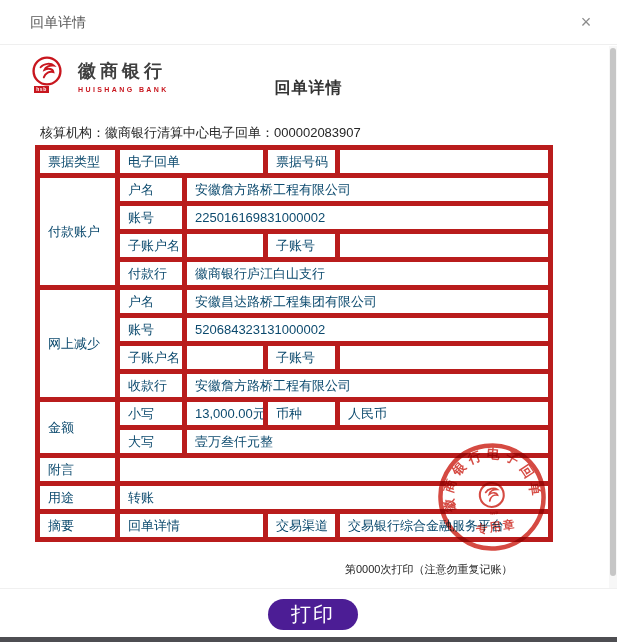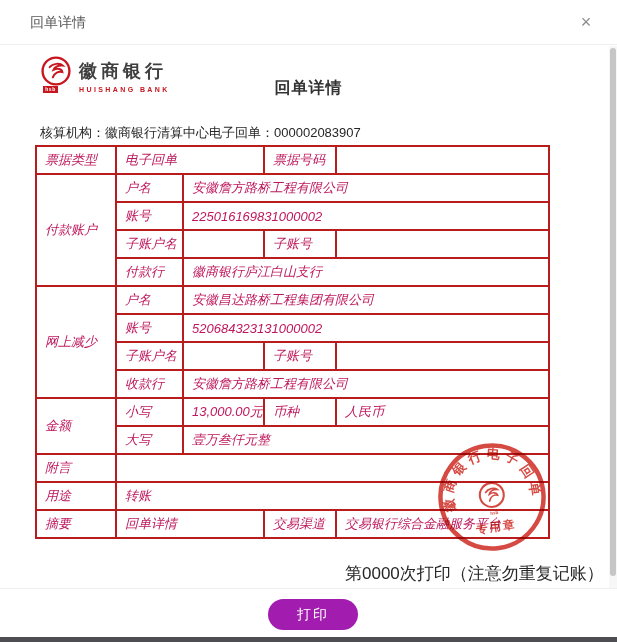--- a/index.html
+++ b/index.html
@@ -8,44 +8,44 @@
     width:617px; height:642px; position:relative; background:#fff;
     font-family:"Liberation Sans", sans-serif; overflow:hidden;
   }
   
   .dlg-header { position:absolute; top:0; left:0; width:617px; height:45px;
     border-bottom:1px solid #efefef; background:#fff; }
   .dlg-title { position:absolute; left:30px; top:14px; font-size:14px; color:#595959; }
   .close-btn { position:absolute; right:20px; top:11px; width:22px; height:22px;
     font-size:18px; color:#8c8c8c; text-align:center; line-height:22px; cursor:pointer; }
   
-  .logo { position:absolute; left:40px; top:55px; display:flex; }
+  .logo { position:absolute; left:31px; top:55px; display:flex;gap:8px; }
   .logo-mark { position:relative; width:33px; height:40px; color:#c8161e; }
   .logo-tag { position:absolute; left:3px; top:31px; width:15px; height:7px;
     background:#c8161e; color:#fff; font-size:5px; font-weight:bold; text-align:center;
     line-height:7px; letter-spacing:.5px; }
   .logo-text { margin-left:6px; padding-top:4px; }
   .logo-cn { font-size:18px; font-weight:700; color:#3f3f3f; letter-spacing:4px; white-space:nowrap; }
   .logo-en { font-size:7px; color:#c8161e; font-weight:700; letter-spacing:2.4px; margin-top:3px; }
   
   .doc-title { position:absolute; top:78px; left:0; width:617px; text-align:center;
     font-size:16px; font-weight:600; color:#333; letter-spacing:1px; }
   
   .meta { position:absolute; left:40px; top:124px; font-size:13px; color:#262626;
     display:flex; white-space:nowrap; }
   
   table.receipt { position:absolute; left:35px; top:145px; width:513px;
     border-collapse:collapse; table-layout:fixed; }
-  table.receipt td { border:2px solid #b91c1c; font-size:13px; color:#be185d;
-    padding:0 8px; height:28px; overflow:hidden; white-space:nowrap; background:transparent;font-style:italic; }
+  table.receipt td { border:5px solid #b91c1c; font-size:13px; color:#0c4a6e;
+    padding:0 8px; height:28px; overflow:hidden; white-space:nowrap; background:transparent; }
   
-  .print-note { position:absolute; top:562px; left:345px; font-size:17px; color:#262626; }
+  .print-note { position:absolute; top:562px; left:345px; font-size:11px; color:#262626; }
   .divider { position:absolute; top:588px; left:0; width:617px; height:0; border-top:1px solid #f0f0f0; }
   .print-btn { position:absolute; left:268px; top:599px; width:90px; height:31px;
-    border:none; border-radius:16px; background:#a21caf; color:#fff; font-size:14px;
+    border:none; border-radius:16px; background:#4c1d95; color:#fff; font-size:20px;
     display:flex; align-items:center; justify-content:center; cursor:pointer; letter-spacing:2px; }
   .bottom-strip { position:absolute; top:637px; left:0; width:617px; height:5px; background:#4e4e52; }
   
   .scrollbar { position:absolute; top:46px; right:0; width:8px; height:542px; background:#f7f7f7; }
   .scroll-thumb { position:absolute; top:2px; left:1px; width:6px; height:528px;
     background:#c6c6c6; border-radius:3px; }
   
   .stamp { position:absolute; left:432px; top:437px; width:120px; height:120px;
     opacity:.92; mix-blend-mode:multiply; transform:rotate(-8deg); color:#d23a32; }
 </style>

